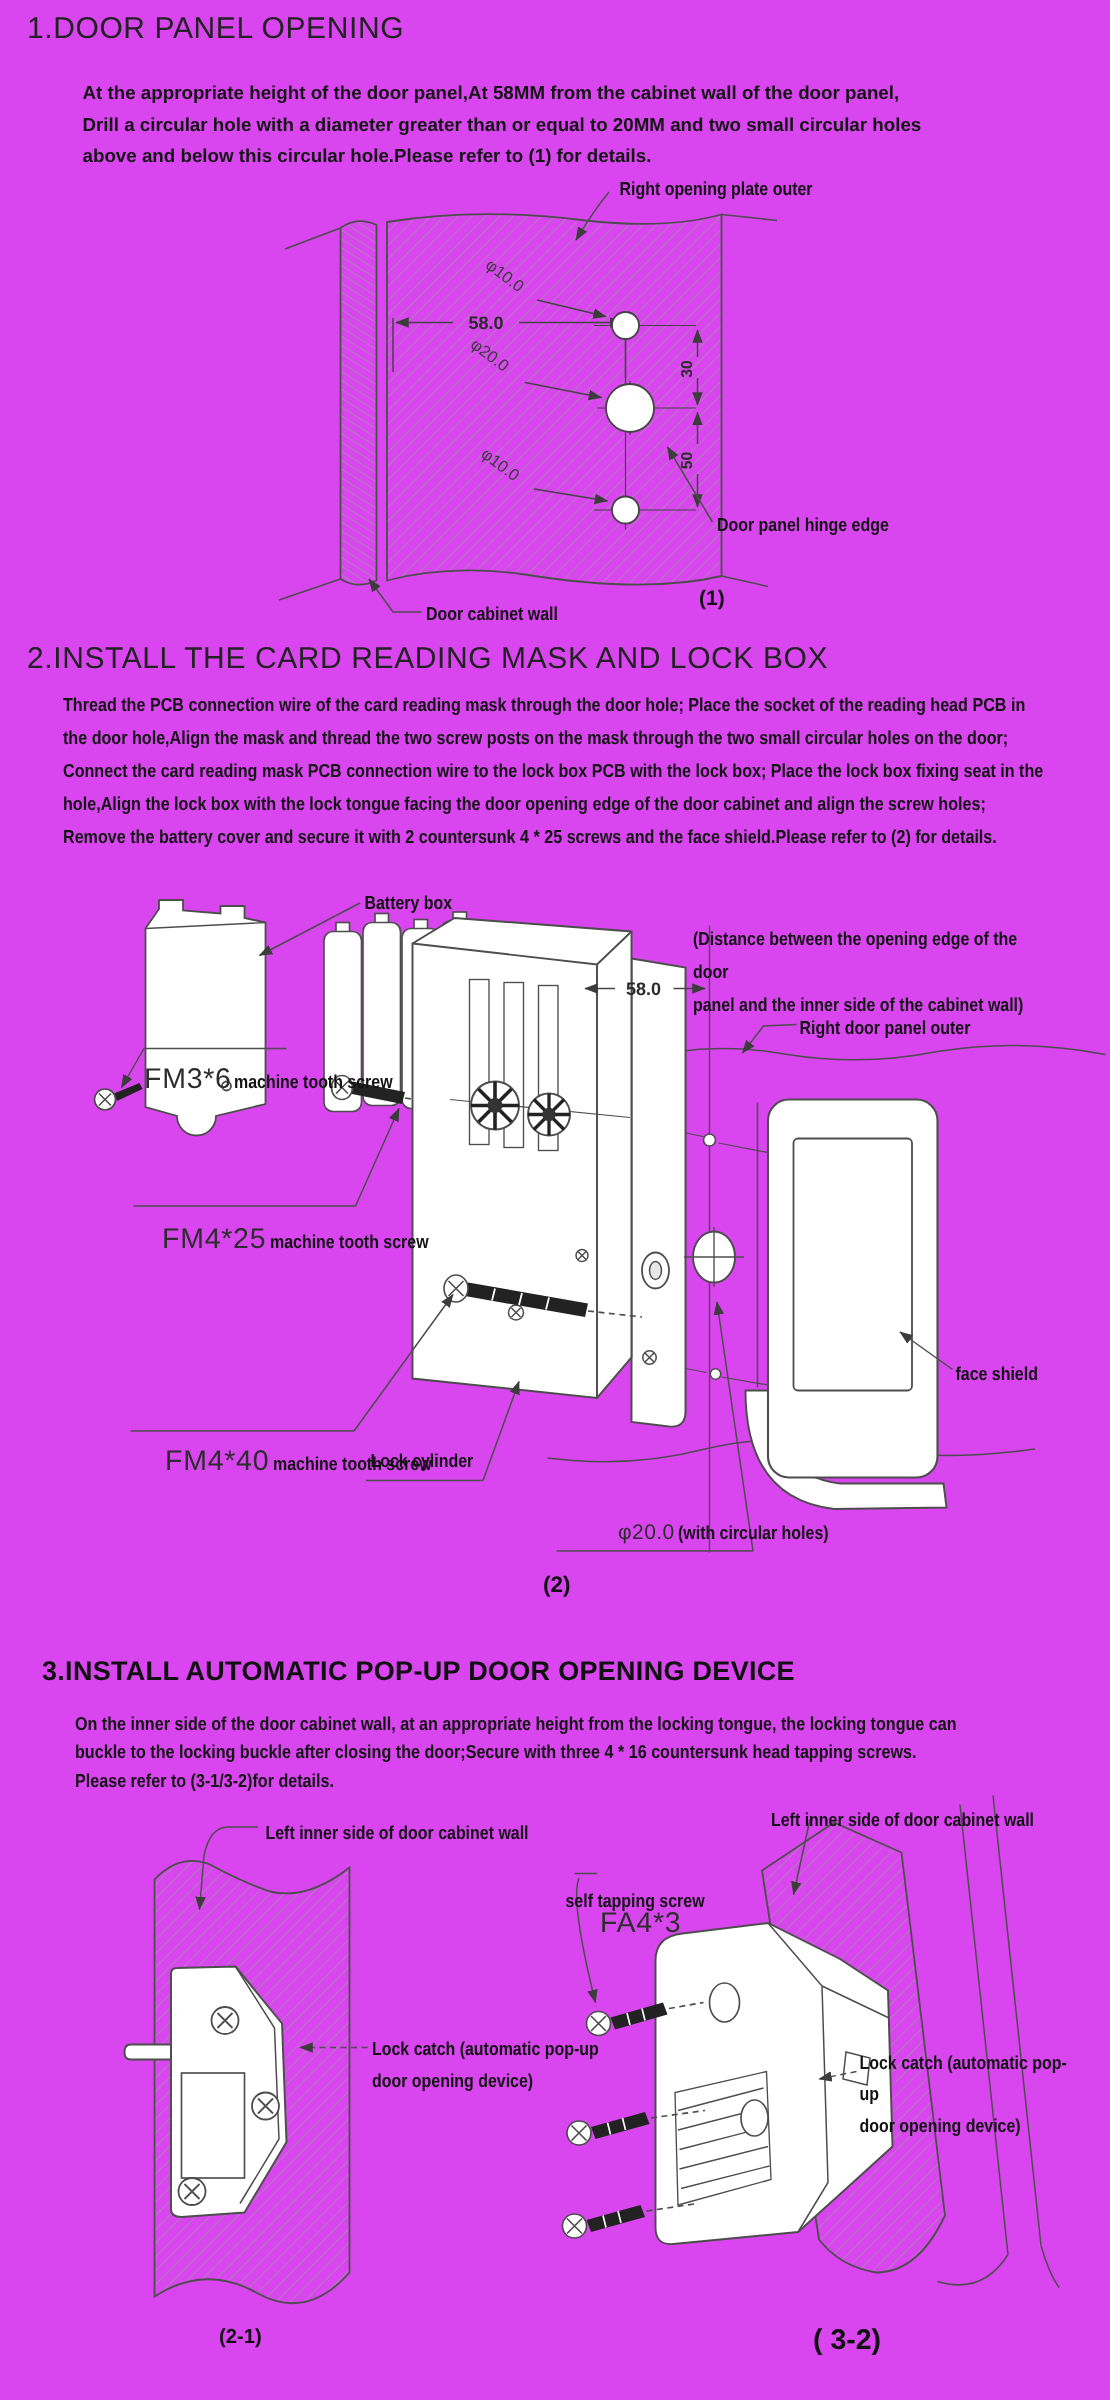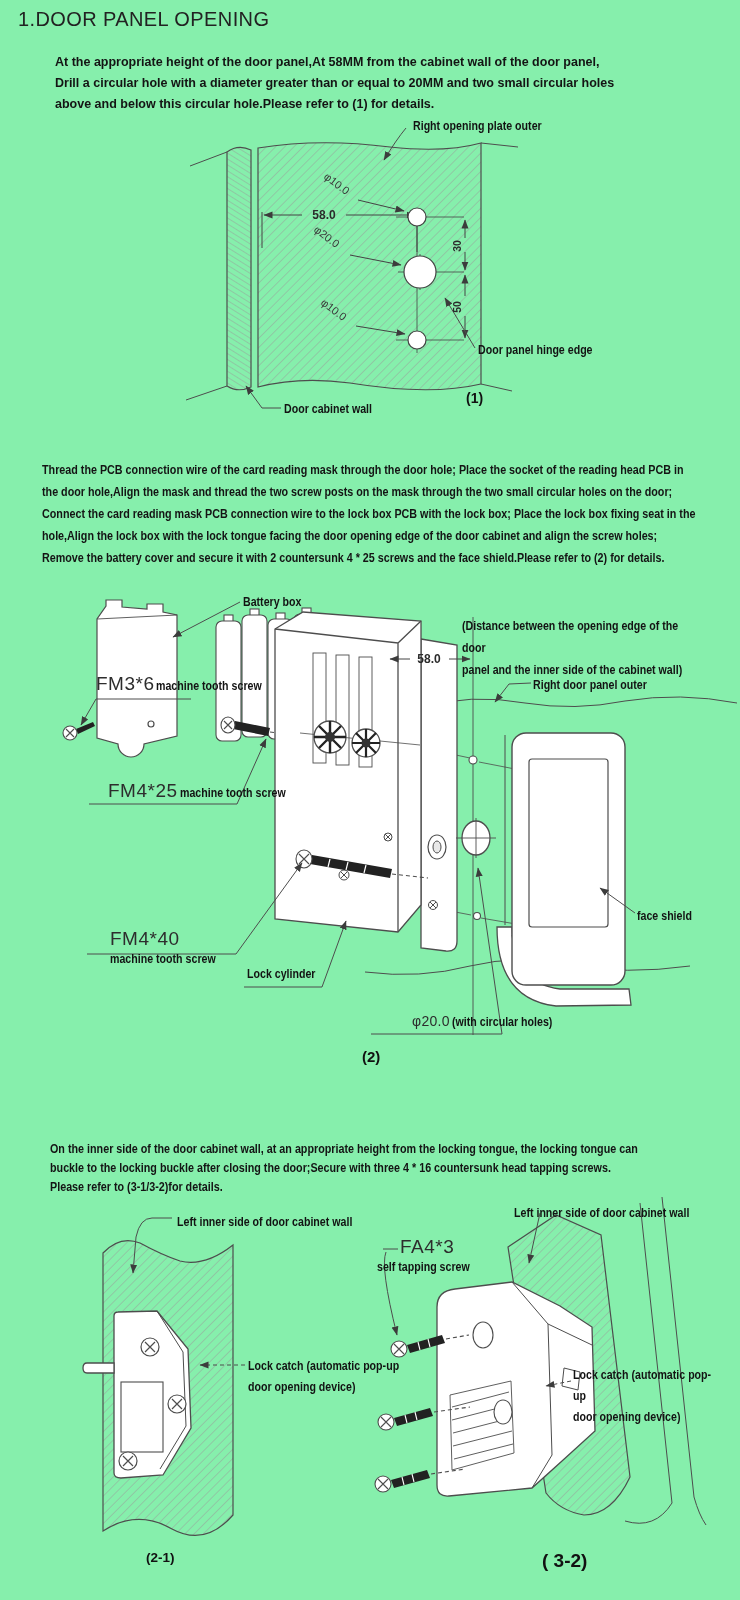--- a/index.html
+++ b/index.html
@@ -1,28 +1,28 @@
 <!DOCTYPE html>
 <html><head>
 <meta charset="utf-8">
 <style>
   html,body{margin:0;padding:0;background:#fff;}
-  #page{position:relative;width:740px;height:1600px;background:#86efac;overflow:hidden;
+  #page{position:relative;width:740px;height:1600px;background:#d946ef;overflow:hidden;
         font-family:"Liberation Sans",sans-serif;color:#161616;}
   .abs{position:absolute;}
   .h{font-size:20px;font-weight:400;letter-spacing:.4px;color:#222;white-space:nowrap;}
   .h3{font-size:18px;font-weight:700;letter-spacing:.2px;color:#111;white-space:nowrap;}
   .p{font-weight:700;font-size:12.5px;color:#141414;white-space:pre-line;}
   .p1{line-height:21px;}
   .pc{line-height:22px;transform:scaleX(.86);transform-origin:0 0;width:800px;}
   .p3{line-height:19px;transform:scaleX(.86);transform-origin:0 0;width:800px;}
   .lbl{font-weight:700;font-size:12.5px;color:#131313;white-space:pre-line;line-height:21px;
        transform:scaleX(.85);transform-origin:0 0;}
   .cadrow{display:flex;align-items:baseline;gap:2px;white-space:nowrap;}
-  .cad{font-weight:400;font-size:19px;letter-spacing:.5px;color:#2d2d2d;}
+  .cad{font-weight:400;font-size:19px;letter-spacing:.5px;color:#2d2d2d;margin-top:36px;}
   .cads{font-weight:400;font-size:14px;letter-spacing:.3px;color:#2d2d2d;}
   .bold-part{font-weight:700;font-size:12.5px;color:#131313;transform:scaleX(.85);transform-origin:0 0;white-space:nowrap;}
   .cap{font-weight:700;color:#111;white-space:nowrap;}
   svg{position:absolute;left:0;overflow:visible;}
   svg text{font-family:"Liberation Sans",sans-serif;}
 </style>
 </head>
 <body>
 
 <div id="page">
@@ -86,20 +86,21 @@
       <text transform="translate(313,131) rotate(37)" font-size="11" font-weight="400" fill="#3a3a3a">φ20.0</text>
       <text transform="translate(320,204) rotate(37)" font-size="11" font-weight="400" fill="#3a3a3a">φ10.0</text>
     </g>
   </svg>
 
   <div class="abs lbl" style="left:413px;top:116px;">Right opening plate outer</div>
   <div class="abs lbl" style="left:478px;top:340px;">Door panel hinge edge</div>
   <div class="abs lbl" style="left:284px;top:399px;">Door cabinet wall</div>
   <div class="abs cap" style="left:466px;top:390px;font-size:14px;">(1)</div>
 
+  <div class="abs h" style="left:18px;top:428px;">2.INSTALL THE CARD READING MASK AND LOCK BOX</div>
   <div class="abs p pc" style="left:42px;top:459px;">Thread the PCB connection wire of the card reading mask through the door hole; Place the socket of the reading head PCB in
 the door hole,Align the mask and thread the two screw posts on the mask through the two small circular holes on the door;
 Connect the card reading mask PCB connection wire to the lock box PCB with the lock box; Place the lock box fixing seat in the
 hole,Align the lock box with the lock tongue facing the door opening edge of the door cabinet and align the screw holes;
 Remove the battery cover and secure it with 2 countersunk 4 * 25 screws and the face shield.Please refer to (2) for details.</div>
 
   <svg id="d2" style="top:575px;" width="740" height="500" viewBox="0 0 740 500">
     <g stroke="#4d4d4d" stroke-width="1" fill="none">
       <path d="M420,133 Q470,118 525,128 Q575,136 625,126 Q680,117 737,128"></path>
       <path d="M365,397 Q420,404 470,391 Q520,379 570,390 Q625,400 690,391"></path>
@@ -199,35 +200,36 @@
 
   <div class="abs lbl" style="left:243px;top:592px;">Battery box</div>
   <div class="abs cadrow" style="left:96px;top:673px;">
     <span class="cad">FM3*6</span>
     <span class="bold-part">machine tooth screw</span>
   </div>
   <div class="abs cadrow" style="left:108px;top:780px;text-align:center;">
     <span class="cad">FM4*25</span>
     <span class="bold-part">machine tooth screw</span>
   </div>
-  <div class="abs cadrow" style="left:110px;top:928px;flex-direction:column;">
+  <div class="abs cadrow" style="left:110px;top:928px;">
     <span class="cad">FM4*40</span>
     <span class="bold-part">machine tooth screw</span>
   </div>
   <div class="abs lbl" style="left:247px;top:964px;">Lock cylinder</div>
   <div class="abs lbl" style="left:462px;top:615px;line-height:22px;">(Distance between the opening edge of the door
 panel and the inner side of the cabinet wall)</div>
   <div class="abs lbl" style="left:533px;top:675px;">Right door panel outer</div>
   <div class="abs lbl" style="left:637px;top:906px;">face shield</div>
   <div class="abs cadrow" style="left:412px;top:1013px;">
     <span class="cads">φ20.0</span>
     <span class="bold-part">(with circular holes)</span>
   </div>
   <div class="abs cap" style="left:362px;top:1048px;font-size:15px;">(2)</div>
 
+  <div class="abs h3" style="left:28px;top:1104px;">3.INSTALL AUTOMATIC POP-UP DOOR OPENING DEVICE</div>
   <div class="abs p p3" style="left:50px;top:1140px;">On the inner side of the door cabinet wall, at an appropriate height from the locking tongue, the locking tongue can
 buckle to the locking buckle after closing the door;Secure with three 4 * 16 countersunk head tapping screws.
 Please refer to (3-1/3-2)for details.</div>
 
   <svg id="d3" style="top:1185px;" width="740" height="400" viewBox="0 0 740 400">
     <g stroke="#4d4d4d" stroke-width="1.2" fill="url(#hA)">
       <path d="M103,68 Q120,50 140,58 Q162,70 180,76 Q205,82 233,60 L233,330 Q205,362 172,344 Q137,324 103,346 Z"></path>
     </g>
     <g stroke="#4d4d4d" stroke-width="1.3" fill="#fff">
       <path d="M114,131 Q114,127 118,127 L157,126 L188,164 L191,243 L163,290 L121,293 Q114,293 114,288 Z"></path>

